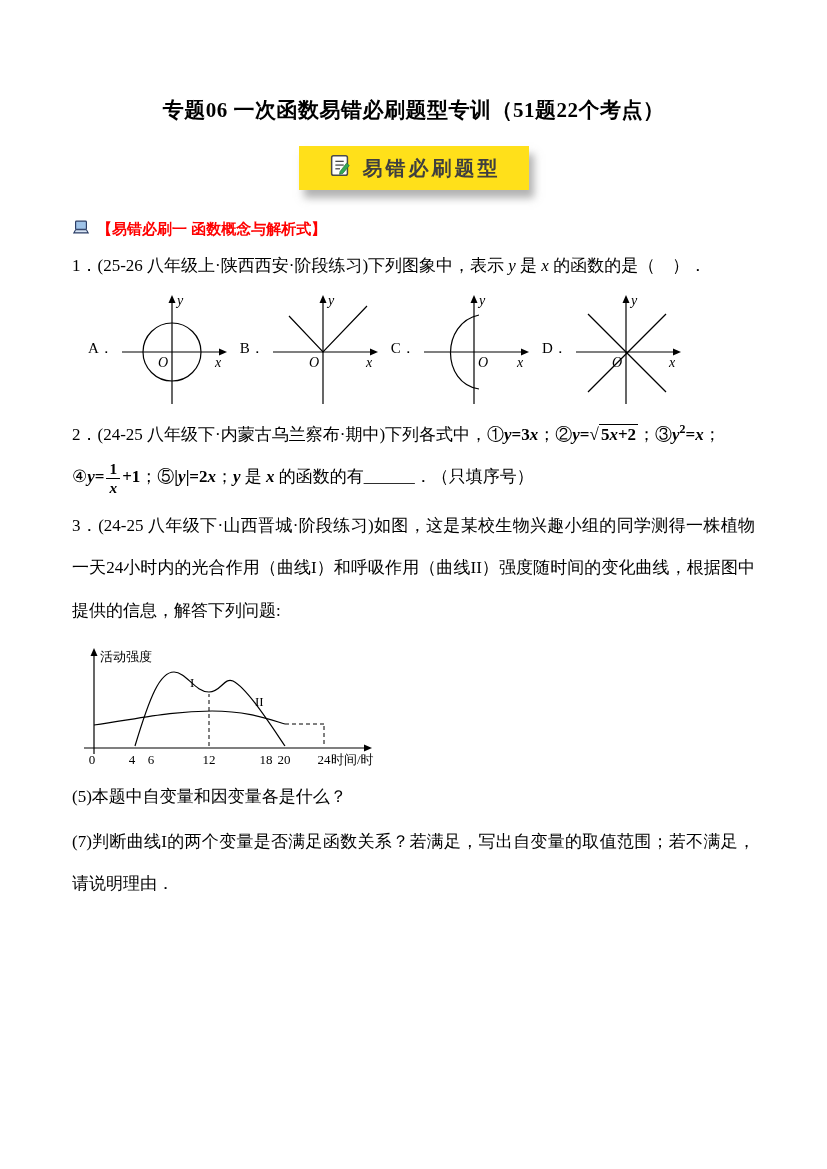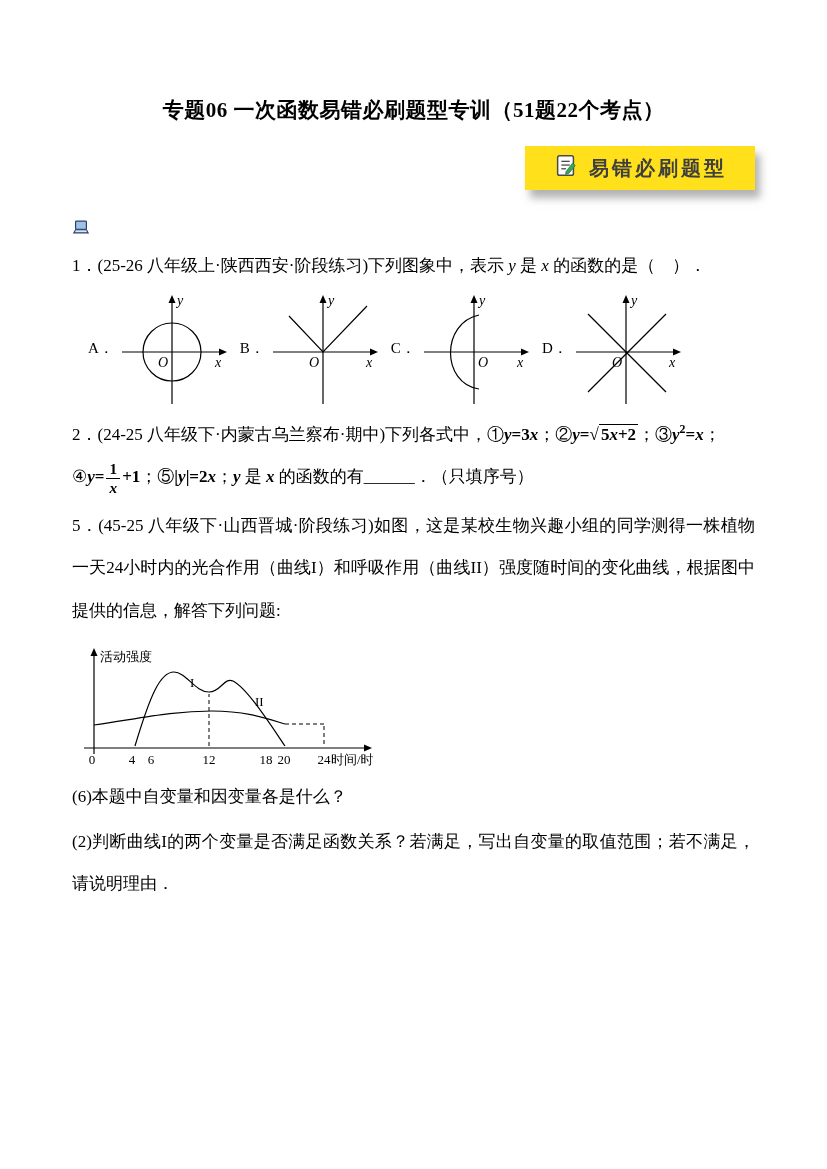--- a/index.html
+++ b/index.html
@@ -3,21 +3,21 @@
 <meta charset="utf-8">
 <style>
   * { margin:0; padding:0; box-sizing:border-box; }
   html,body { background:#ffffff; }
   .page {
     position:relative; width:827px; height:1143px; background:#fff;
     font-family:"Liberation Serif", serif; color:#000;
     padding:96px 72px 0 72px; overflow:hidden;border-radius:29px;
   }
   .title { font-size:21px; font-weight:bold; text-align:center; letter-spacing:.5px; }
-  .badge-row { text-align:right; margin-top:22px; }
+  .badge-row { text-align:center; margin-top:22px; }
   .badge {
     display:inline-flex; align-items:center; gap:10px;
     background:var(--badge-bg,#ffe01a); padding:7px 28px;
     box-shadow:5px 8px 8px rgba(115,115,115,.55);
   }
   .badge-label {
     font-family:"Liberation Sans", sans-serif; font-weight:bold;
     font-size:20px; color:var(--badge-text,#3f3f3f); letter-spacing:3px;
   }
   .section-header { display:flex; align-items:center; gap:7px; margin-top:30px; }
@@ -70,20 +70,21 @@
     </div>
   </div>
 
   <div class="section-header">
     <span class="sec-icon">
       <svg width="18" height="15" viewBox="0 0 20 16">
         <rect x="4" y="1" width="12" height="9" rx="1" fill="#9fc3e8" stroke="#2c3e66" stroke-width="1.3"></rect>
         <path d="M2 14 L4 10.5 H16 L18 14 Z" fill="#d7e4f4" stroke="#2c3e66" stroke-width="1.2"></path>
       </svg>
     </span>
+    <span class="sec-title">【易错必刷一 函数概念与解析式】</span>
   </div>
 
   <p class="q">1．(25-26 八年级上·陕西西安·阶段练习)下列图象中，表示 <span class="mi">y</span> 是 <span class="mi">x</span> 的函数的是（　）．</p>
 
   <div class="options-row">
 
     <div class="option">
       <span class="opt-label">A．</span>
       <svg class="graph" width="112" height="118" viewBox="0 0 112 118">
         <line x1="6" y1="62" x2="104" y2="62" class="ax"></line>
@@ -140,21 +141,21 @@
       </svg>
     </div>
 
   </div>
 
   <p class="q">2．(24-25 八年级下·内蒙古乌兰察布·期中)下列各式中，①<span class="mv">y</span><span class="mm">=3</span><span class="mv">x</span>；②<span class="mv">y</span><span class="mm">=</span><span class="sqrt"><span class="sqrt-sign">√</span><span class="sqrt-rad"><span class="mm">5</span><span class="mv">x</span><span class="mm">+2</span></span></span>；③<span class="mv">y</span><sup class="msup">2</sup><span class="mm">=</span><span class="mv">x</span>；<br>④<span class="mv">y</span><span class="mm">=</span><span class="frac"><span class="num"><span class="mm">1</span></span><span class="den"><span class="mv">x</span></span></span><span class="mm">+1</span>；⑤<span class="mm">|</span><span class="mv">y</span><span class="mm">|=2</span><span class="mv">x</span>；<span class="mv">y</span> 是 <span class="mv">x</span> 的函数的有______．（只填序号）</p>
 
 
 
 
-  <p class="q">5．(45-25 八年级下·山西晋城·阶段练习)如图，这是某校生物兴趣小组的同学测得一株植物一天24小时内的光合作用（曲线I）和呼吸作用（曲线II）强度随时间的变化曲线，根据图中提供的信息，解答下列问题:</p>
+  <p class="q">3．(24-25 八年级下·山西晋城·阶段练习)如图，这是某校生物兴趣小组的同学测得一株植物一天24小时内的光合作用（曲线I）和呼吸作用（曲线II）强度随时间的变化曲线，根据图中提供的信息，解答下列问题:</p>
 
   <svg class="bigraph" width="330" height="134" viewBox="0 0 330 134">
     <line x1="12" y1="108" x2="293" y2="108" class="ax"></line>
     <polygon points="292,104.5 300,108 292,111.5" fill="#000"></polygon>
     <line x1="22" y1="114" x2="22" y2="15" class="ax"></line>
     <polygon points="18.5,16 22,8 25.5,16" fill="#000"></polygon>
     <path d="M 63,106 C 78,56 88,32 102,32 C 114,32 123,52 137,52 C 149,52 152,37 161,41 C 175,48 198,84 213,106" class="ax" stroke-width="1.3"></path>
     <path d="M 22,85 C 70,78 100,71 140,71 C 175,71 196,79 213,84" class="ax" stroke-width="1.1"></path>
     <line x1="137" y1="106" x2="137" y2="54" class="dash"></line>
     <line x1="213" y1="84" x2="252" y2="84" class="dash"></line>
@@ -165,16 +166,16 @@
     <text x="183" y="66" class="gcurve">II</text>
     <text x="20" y="124" class="gtick">0</text>
     <text x="60" y="124" class="gtick">4</text>
     <text x="79" y="124" class="gtick">6</text>
     <text x="137" y="124" class="gtick">12</text>
     <text x="194" y="124" class="gtick">18</text>
     <text x="212" y="124" class="gtick">20</text>
     <text x="252" y="124" class="gtick">24</text>
   </svg>
 
-  <p class="q sub">(6)本题中自变量和因变量各是什么？</p>
-  <p class="q sub">(2)判断曲线I的两个变量是否满足函数关系？若满足，写出自变量的取值范围；若不满足，请说明理由．</p>
+  <p class="q sub">(5)本题中自变量和因变量各是什么？</p>
+  <p class="q sub">(7)判断曲线I的两个变量是否满足函数关系？若满足，写出自变量的取值范围；若不满足，请说明理由．</p>
 
 </div>
 
 </body></html>

